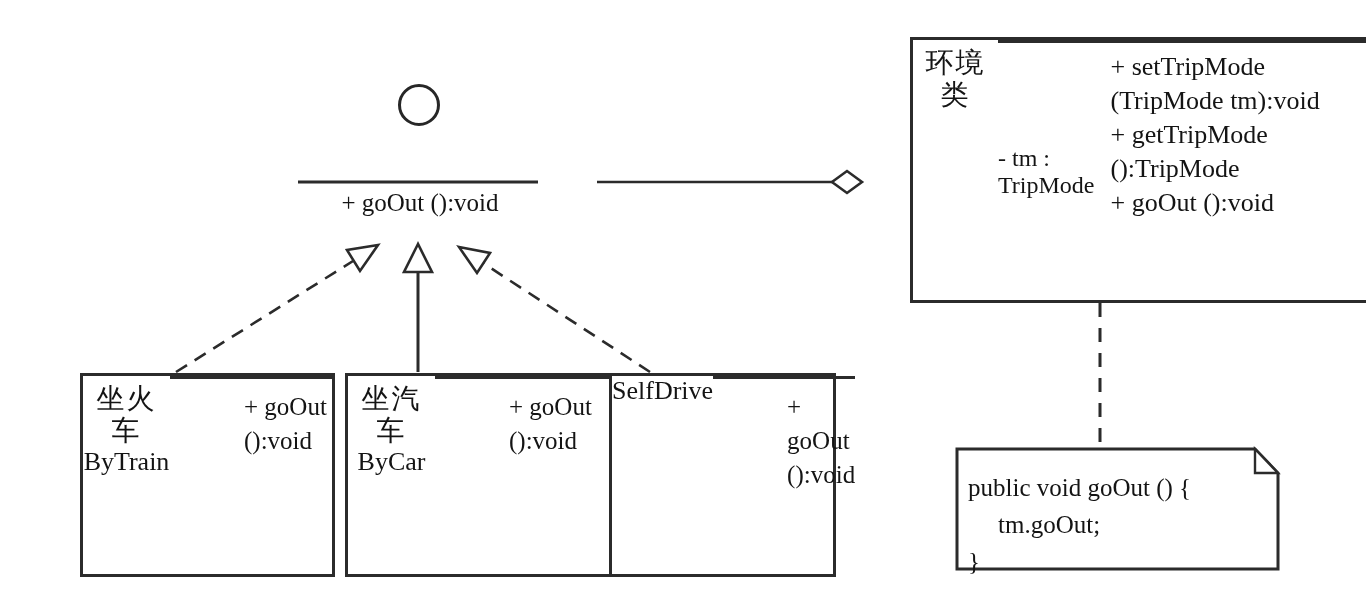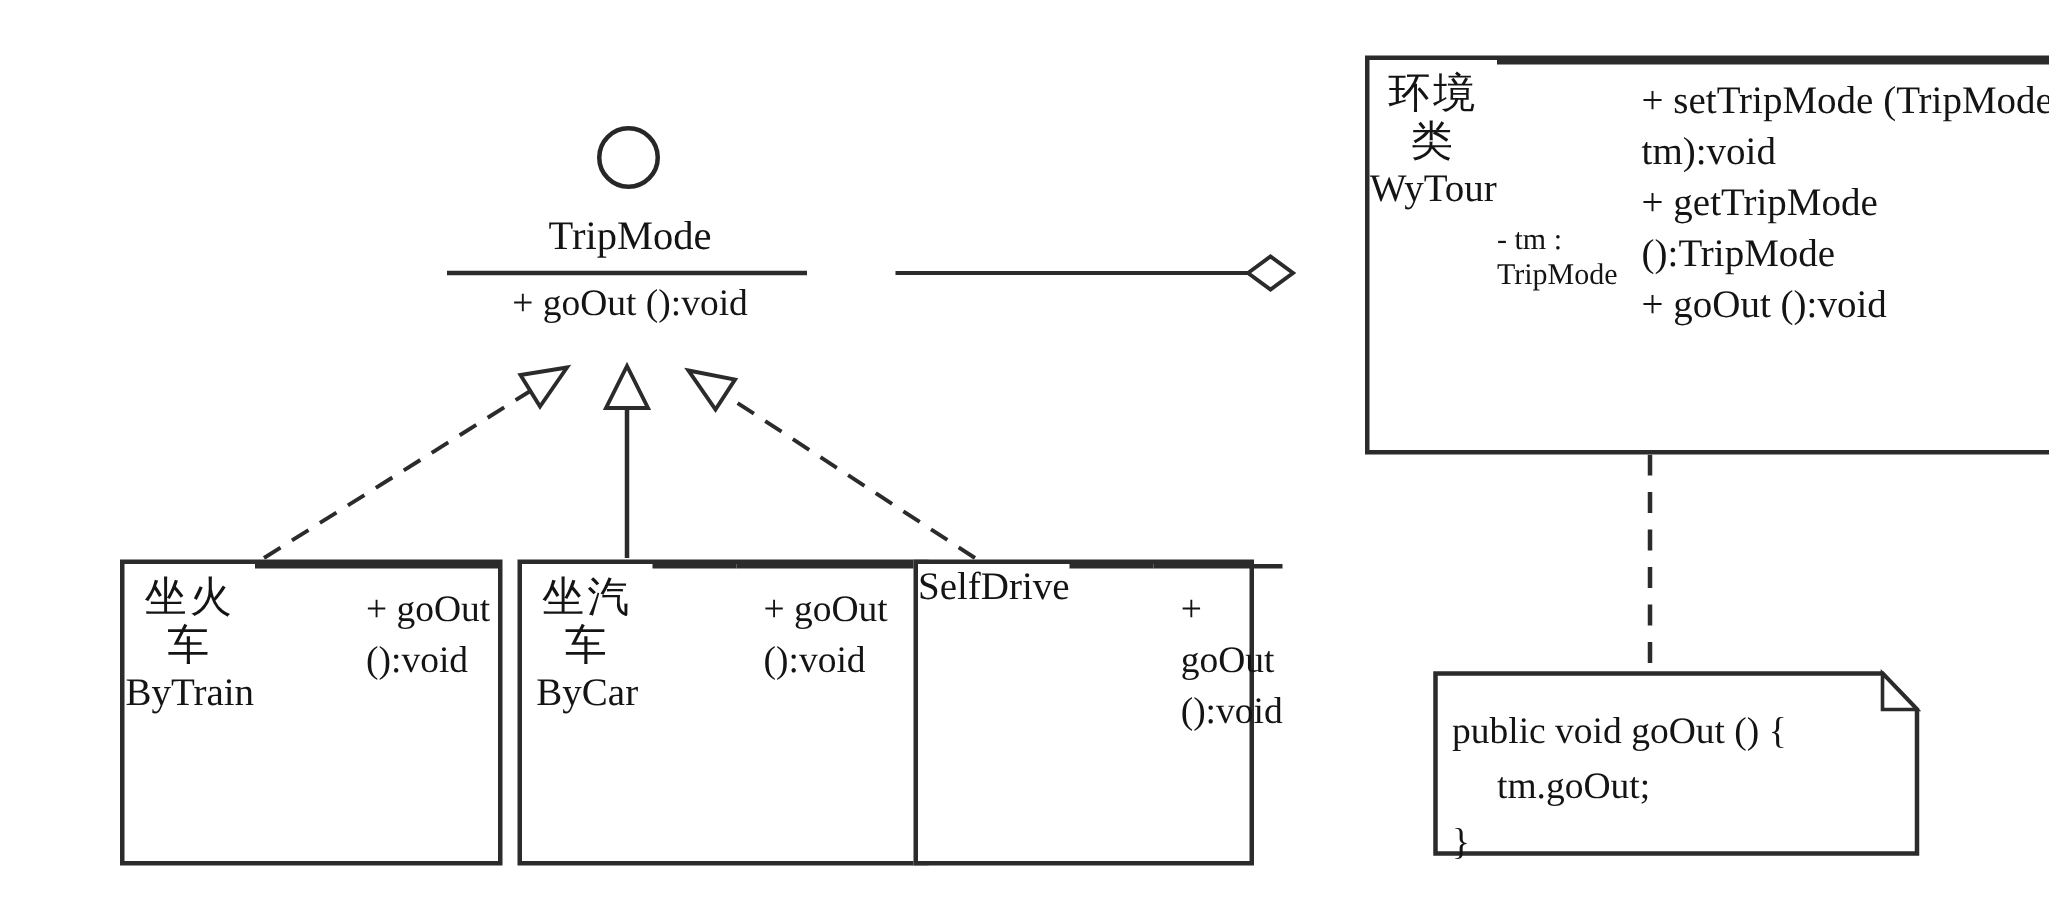--- a/index.html
+++ b/index.html
@@ -25,21 +25,21 @@
   
   .uml-box{
     border:3px solid #2b2b2b;background:#fff;
     display:flex;flex-direction:row;margin-left:48px;
   }
   .uml-sec{box-sizing:border-box;}
   .uml-sec + .uml-sec{border-top:3px solid #2b2b2b;}
   .sec-header{text-align:center;}
   .cn-name{font-size:28px;margin-top:7px;line-height:32px;letter-spacing:2px;}
   .en-name{font-size:26px;line-height:29px;}
-  .attr-sec{display:flex;align-items:center;padding-left:0;font-size:20px;}
+  .attr-sec{display:flex;align-items:center;padding-left:0;font-size:24px;}
   .ops-sec{flex:1;padding:7px 0 0 16px;font-size:26px;line-height:34px;}
 
   .ctx-box{left:862px;top:37px;width:467px;height:266px;}
   .ctx-header{flex:0 0 85px;}
   .ctx-attrs{flex:0 0 57px;}
 
   .strategy-box{top:373px;height:204px;}
   #box-bytrain{left:32px;width:255px;}
   #box-bycar{left:297px;width:274px;}
   #box-selfdrive{left:561px;width:227px;}
@@ -72,27 +72,25 @@
     <line x1="650" y1="372" x2="483" y2="263" stroke="#2b2b2b" stroke-width="2.6" stroke-dasharray="13 9"></line>
     <polygon points="459,247 490,253 477,273" fill="#ffffff" stroke="#2b2b2b" stroke-width="2.6"></polygon>
 
     <line x1="1100" y1="303" x2="1100" y2="448" stroke="#2b2b2b" stroke-width="3" stroke-dasharray="14 11"></line>
 
     <path d="M957,449 L1255,449 L1278,473 L1278,569 L957,569 Z" fill="#ffffff" stroke="#2b2b2b" stroke-width="3"></path>
     <path d="M1255,449 L1255,473 L1278,473 Z" fill="#ffffff" stroke="#2b2b2b" stroke-width="2.4"></path>
   </svg>
 
   <div class="abs iface-circle"></div>
-  <div class="abs iface-name">TripMode</div>
   <div class="abs iface-op">+ goOut ():void</div>
 
   <div class="abs uml-box ctx-box">
     <div class="uml-sec sec-header ctx-header">
       <div class="cn-name">环境类</div>
-      <div class="en-name">WyTour</div>
     </div>
     <div class="uml-sec attr-sec ctx-attrs">
       <span>- tm : TripMode</span>
     </div>
     <div class="uml-sec ops-sec">
       <div>+ setTripMode (TripMode tm):void</div>
       <div>+ getTripMode ():TripMode</div>
       <div>+ goOut ():void</div>
     </div>
   </div>

